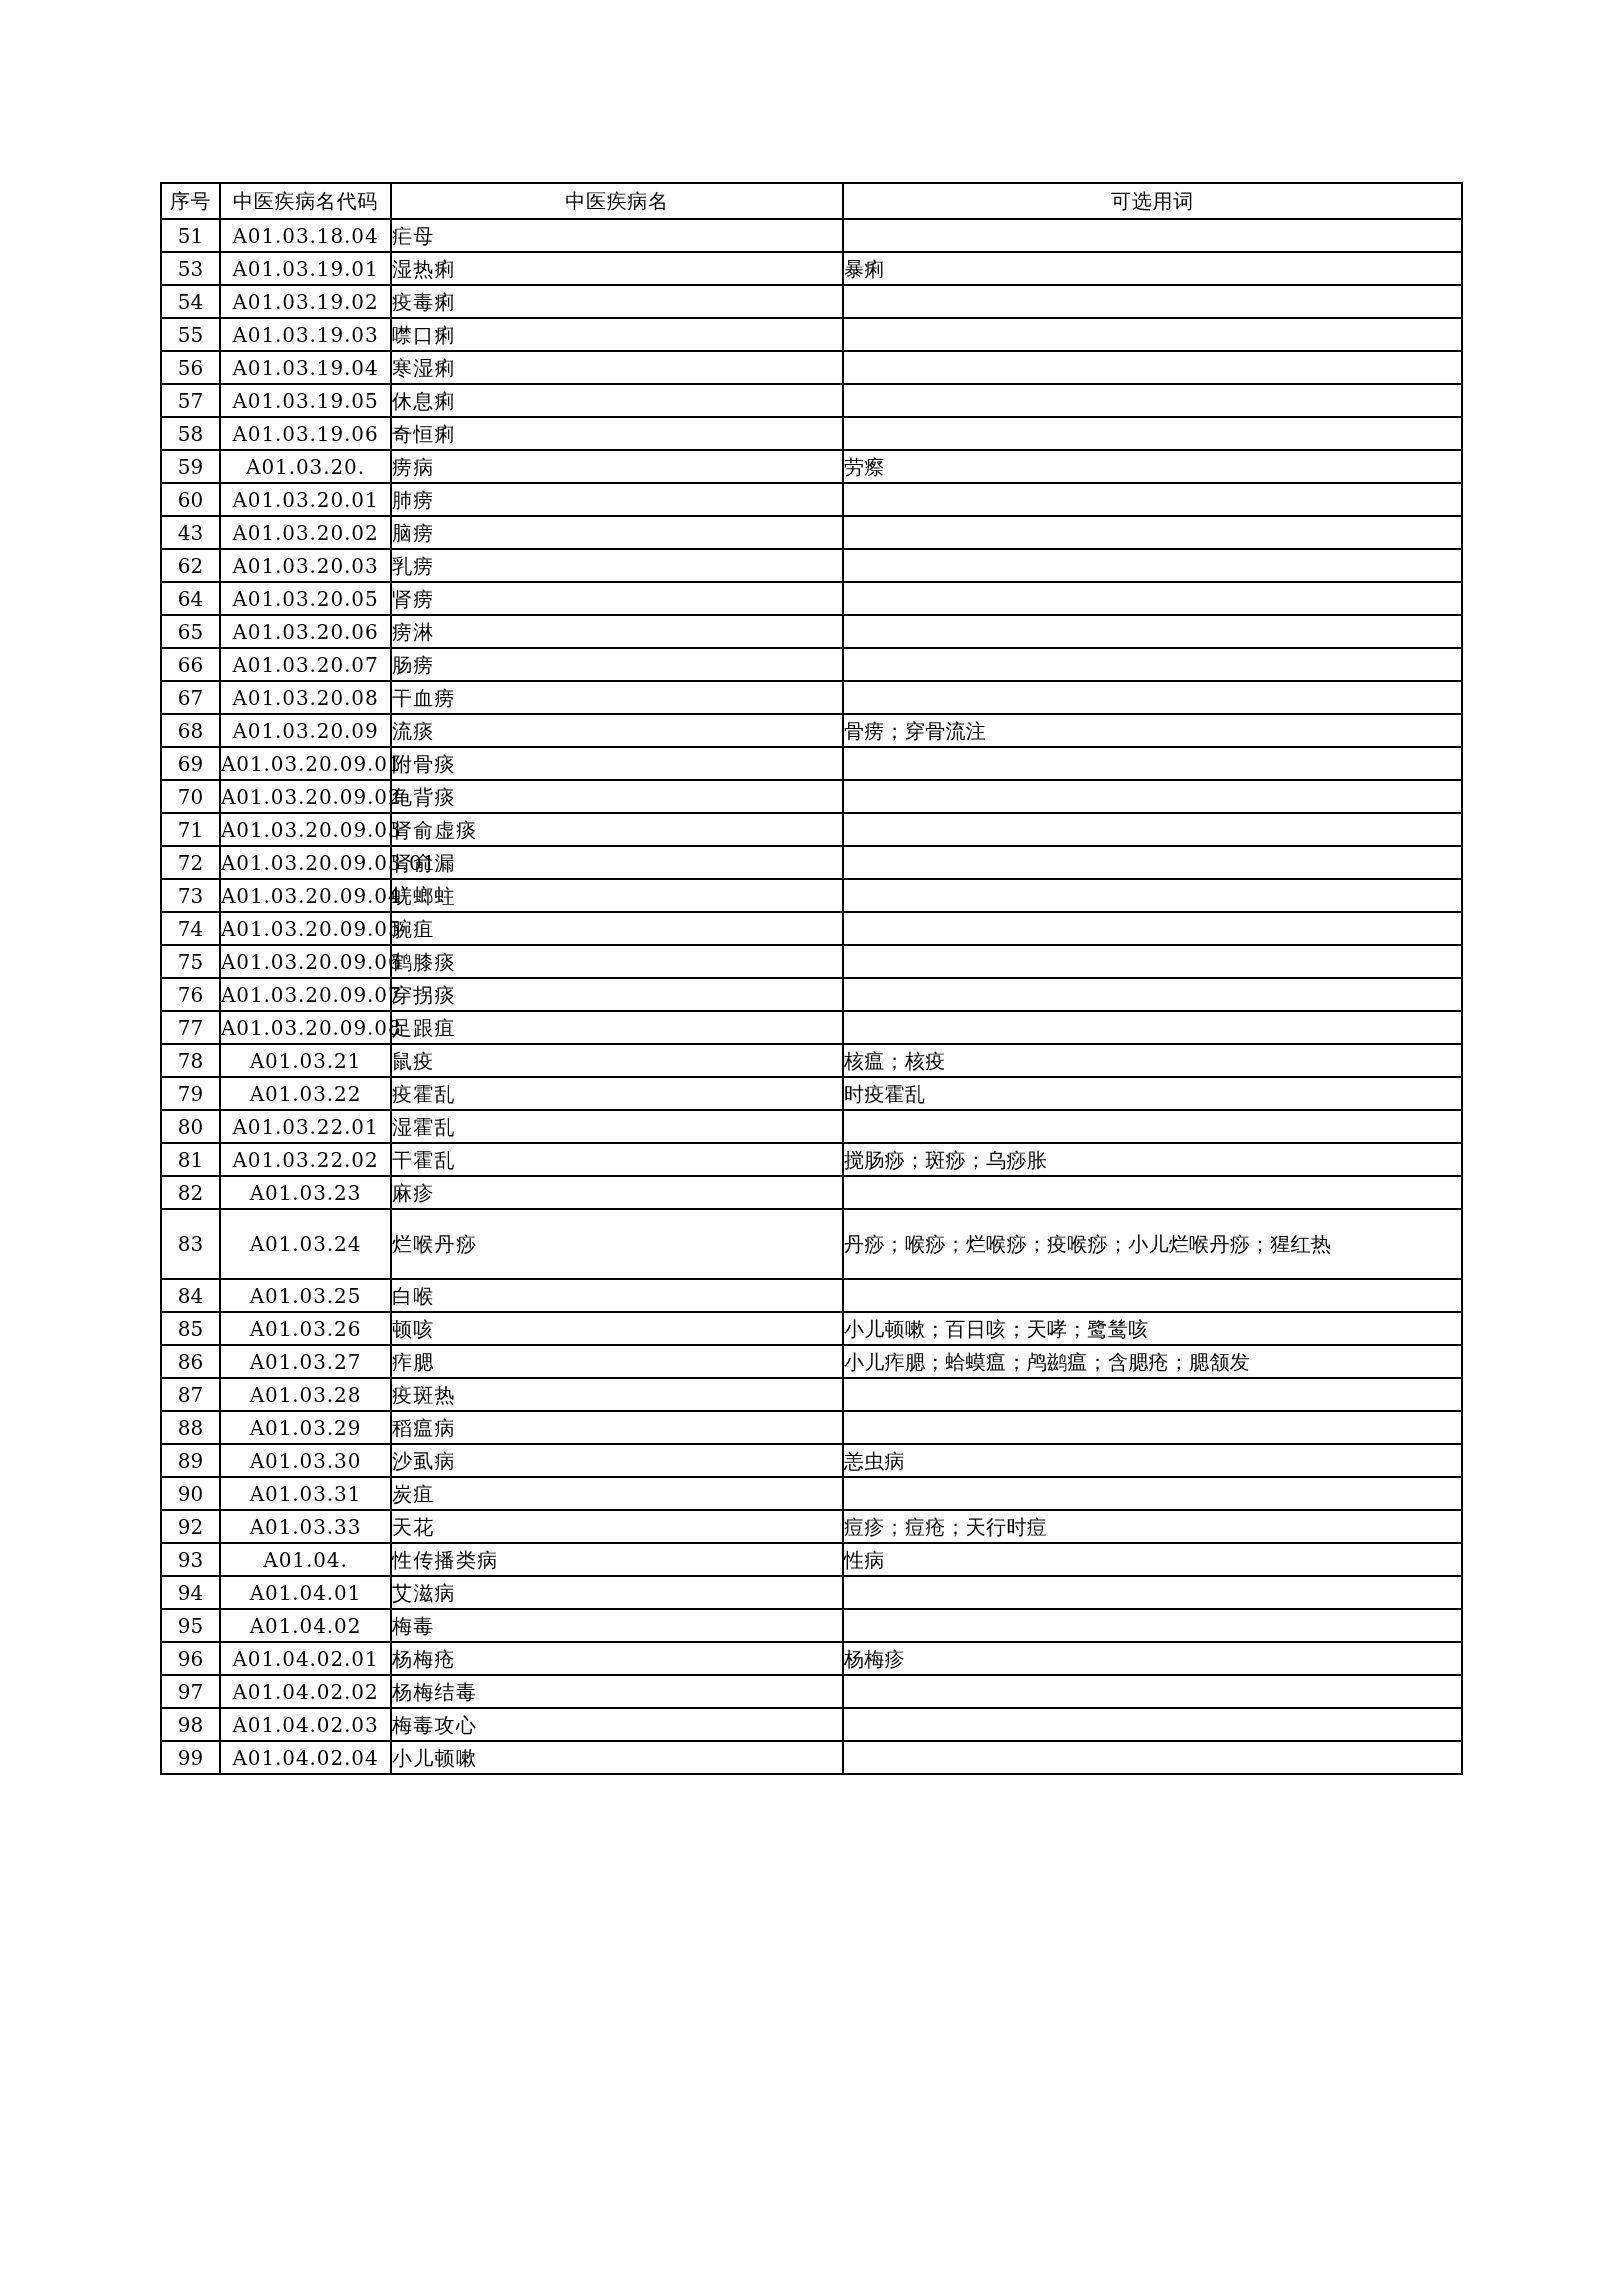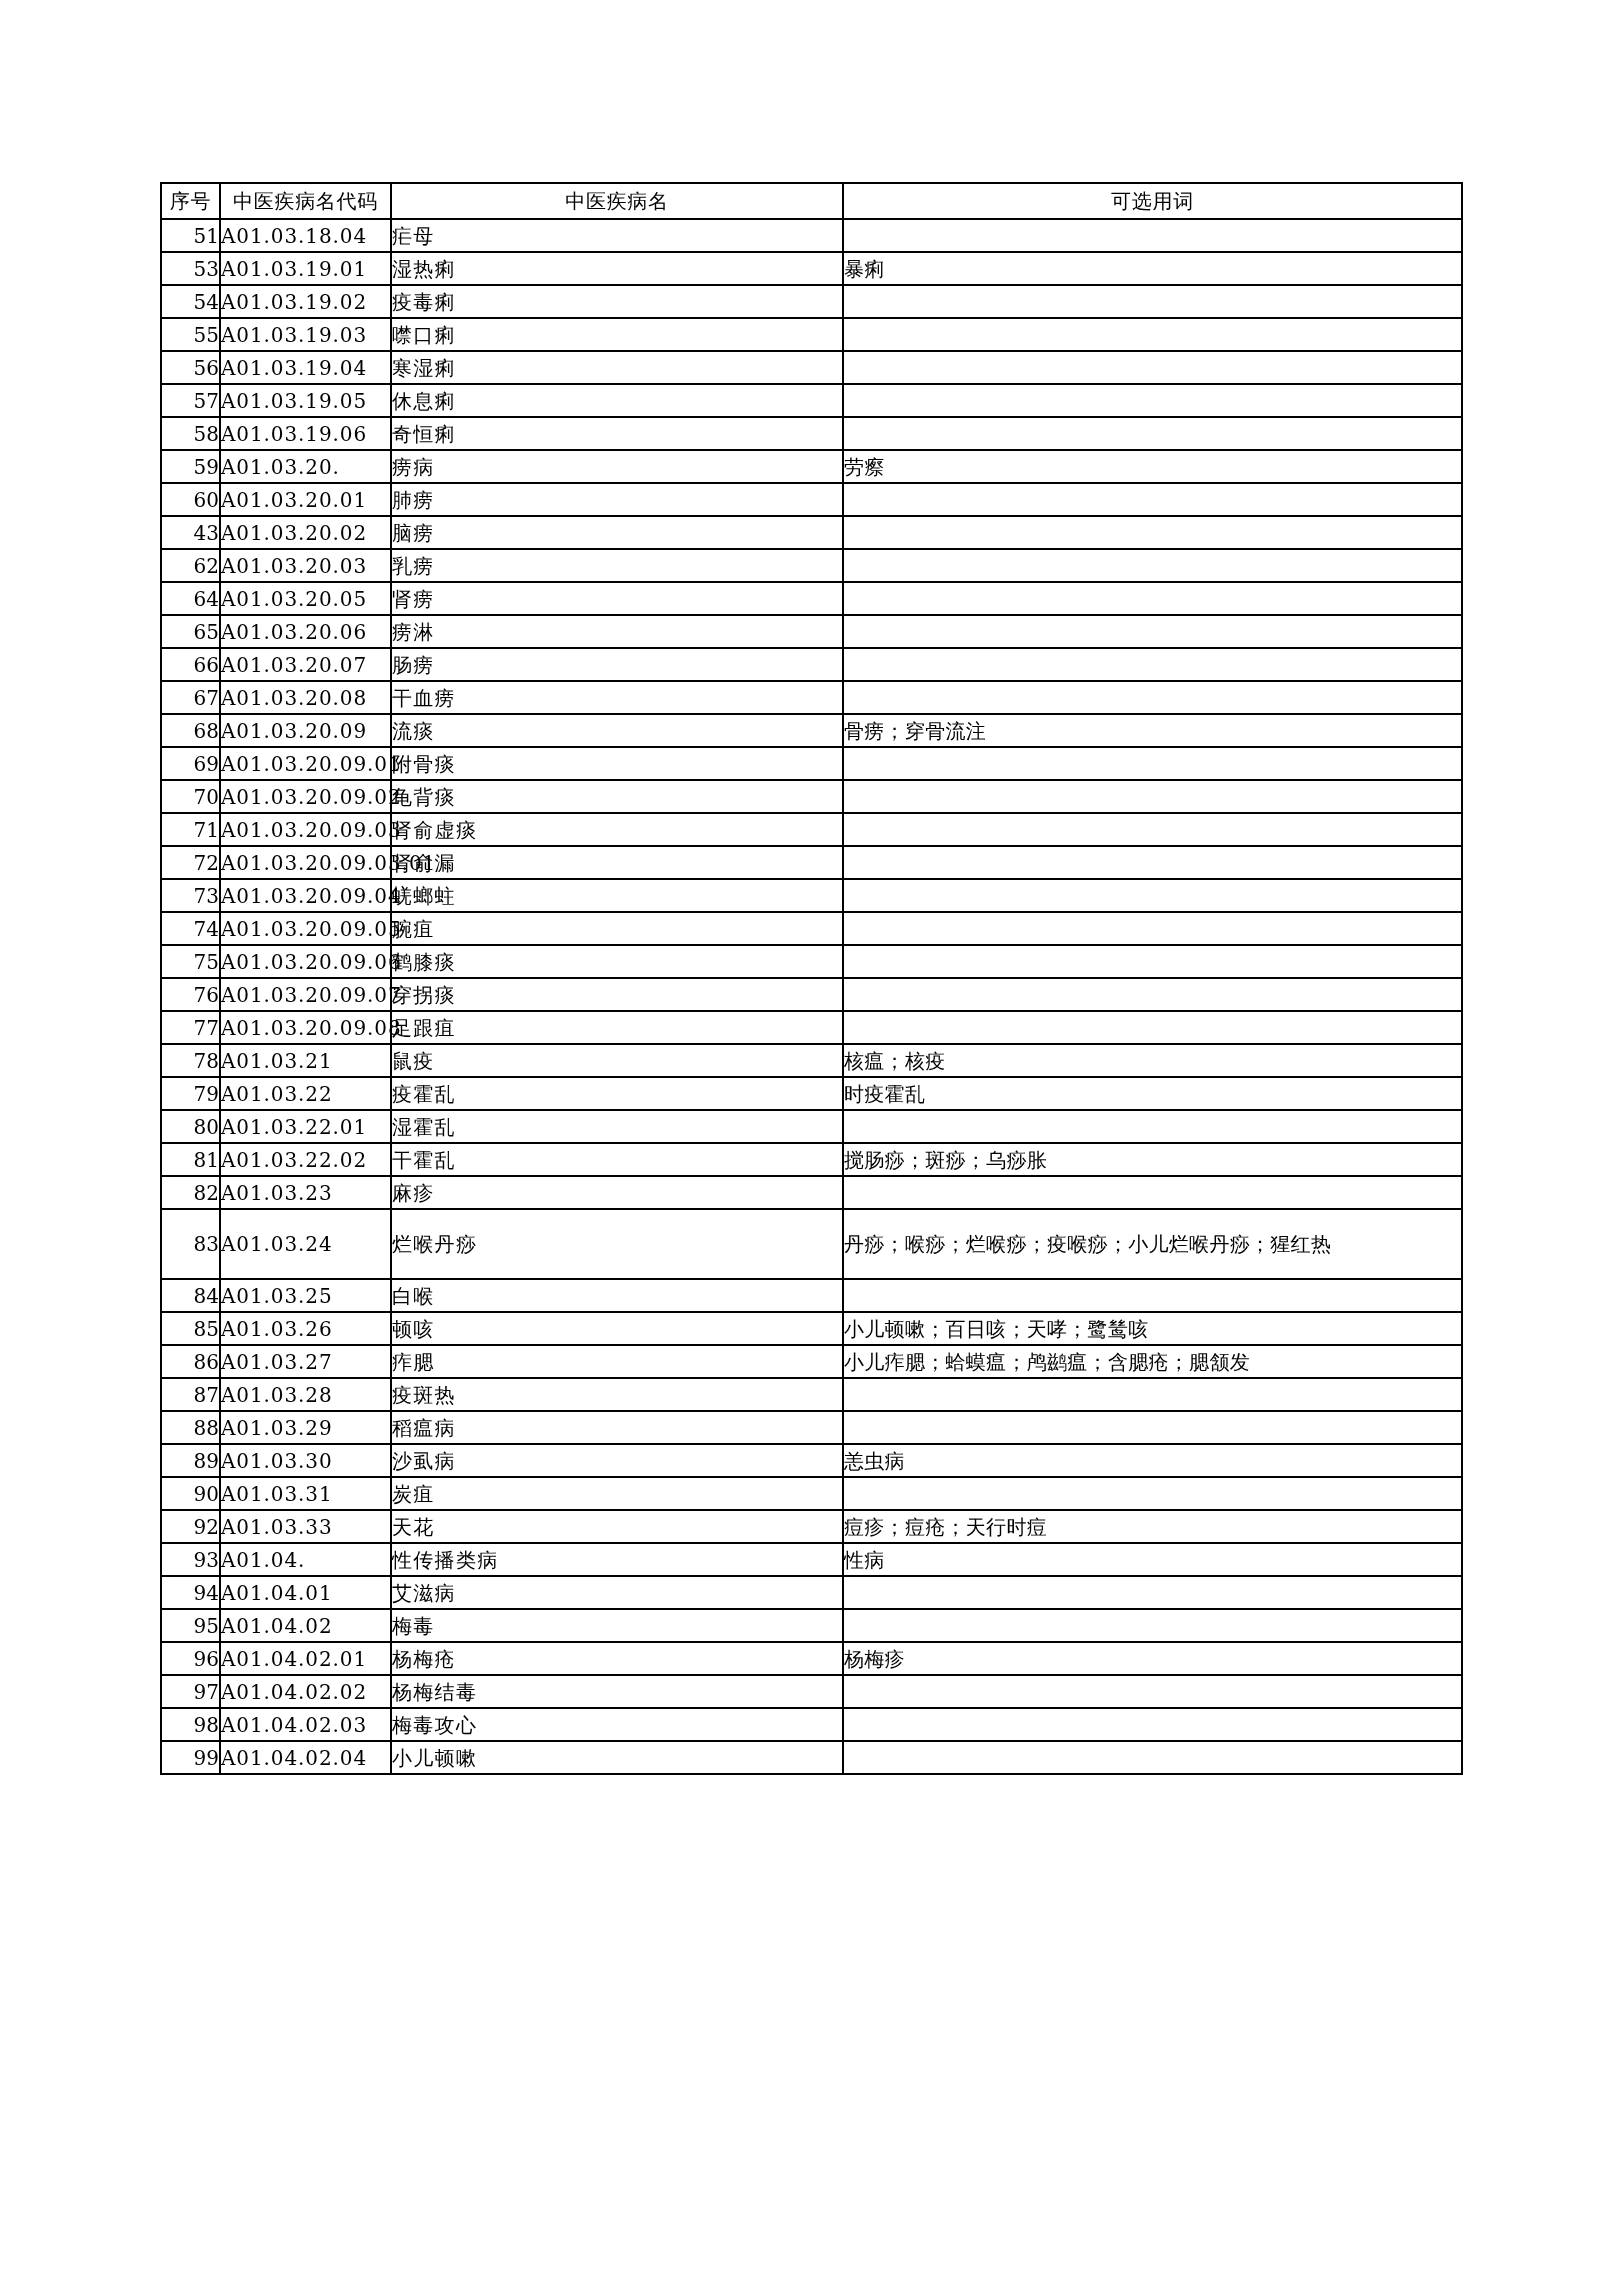--- a/index.html
+++ b/index.html
@@ -49,27 +49,27 @@
   col.c-alt    { width: 619px; }
 
   thead th {
     text-align: center;
     height: 34px;
     font-family: "DejaVu Sans", "Liberation Sans", sans-serif;
     font-size: 19.6px;
     letter-spacing: 0.7px;
   }
   td.seq {
-    text-align: right;
+    text-align: center;
     font-family: "DejaVu Serif", "Liberation Serif", serif;
     font-size: 21px;
     height: 31px;
   }
   td.code {
-    text-align: left;
+    text-align: center;
     padding-left: 5.9px;
     font-family: "DejaVu Serif", "Liberation Serif", serif;
     font-size: 20px;
     letter-spacing: 0.9px;
     white-space: nowrap;
   }
   td.name {
     text-align: left;
     padding-left: 6.5px;
     font-family: "DejaVu Sans", "Liberation Sans", sans-serif;

